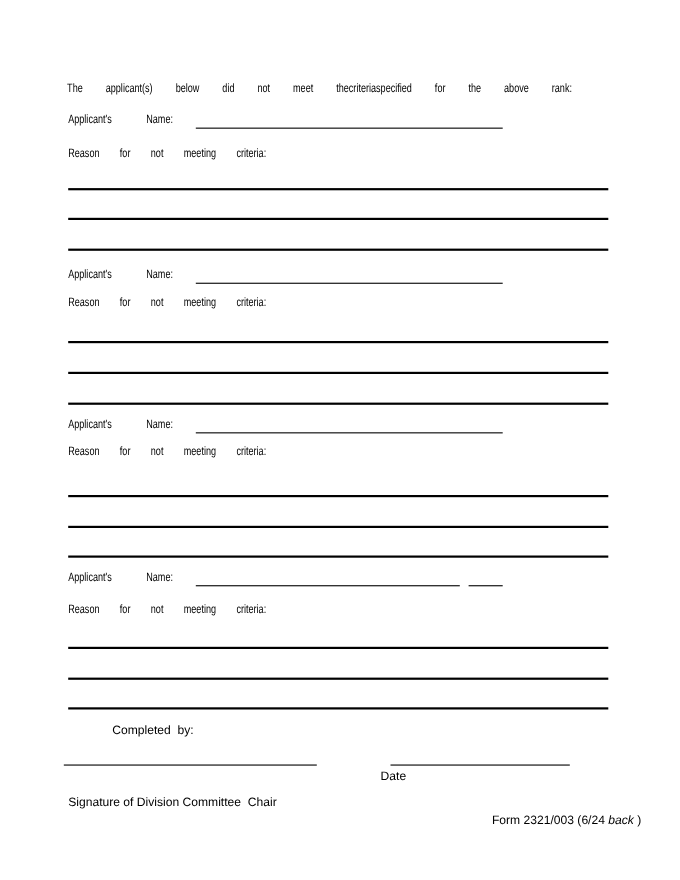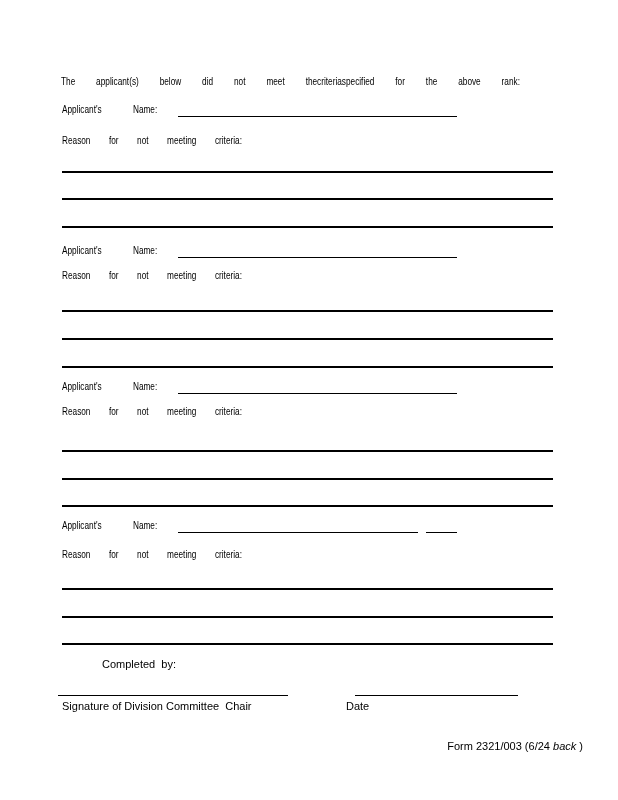--- a/index.html
+++ b/index.html
@@ -109,20 +109,20 @@
     <div class="rule" style="top:588px;"></div>
     <div class="rule" style="top:616px;"></div>
     <div class="rule" style="top:643px;"></div>
   </div>
 
   <div class="txt" style="left:62px; top:658px;margin-left:40px;">Completed  by:</div>
 
   <div class="sig-line" style="left:58px; top:682px; width:230px;"></div>
   <div class="sig-line" style="left:355px; top:682px; width:163px;"></div>
 
-  <div class="txt" style="left:62px; top:700px;">Signature of Division Committee  Chair</div>
+  <div class="txt" style="left:62px; top:724px;">Signature of Division Committee  Chair</div>
   <div class="txt" style="left:346px; top:700px;">Date</div>
 
   <div class="txt right-align" style="right:35px; top:727px;">
     <span>Form 2321/003 (6/24 </span><span class="italic">back</span><span> )</span>
   </div>
 
 </div>
 
 </body></html>

